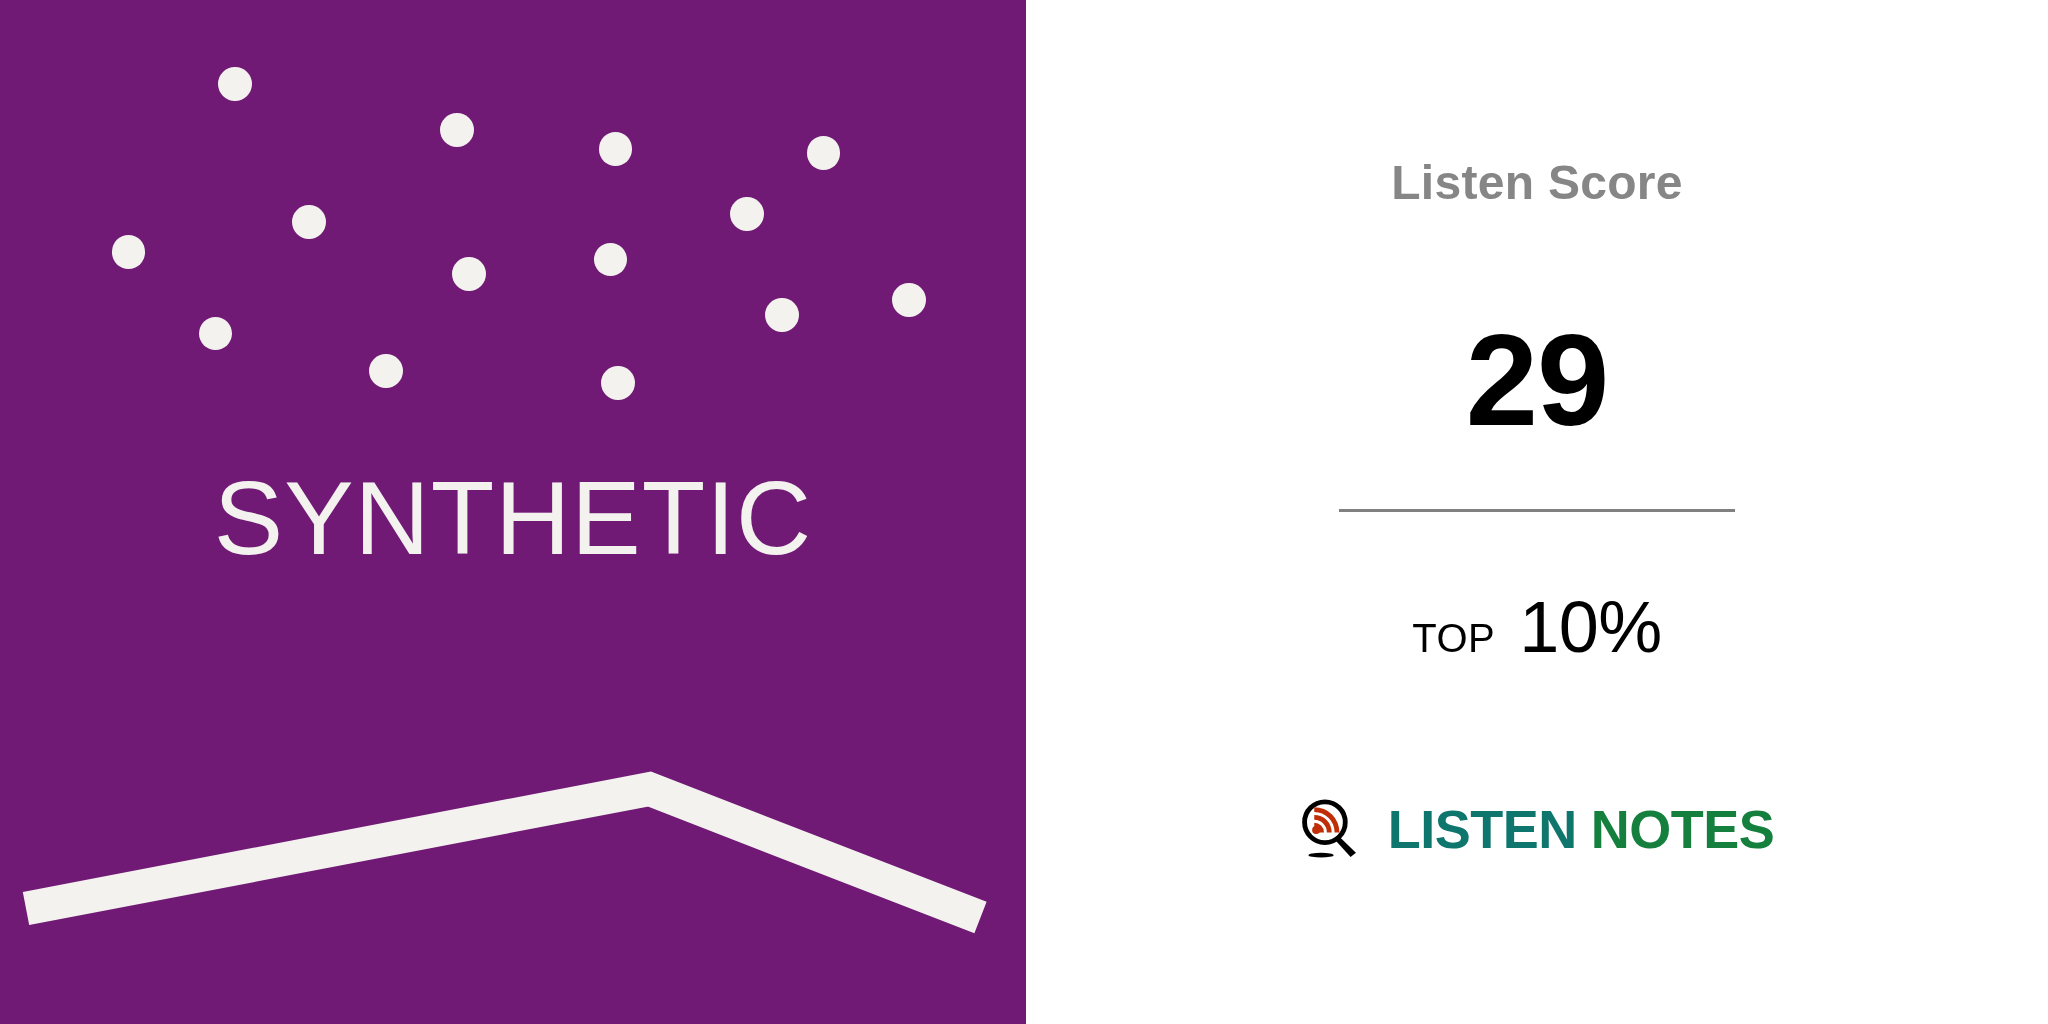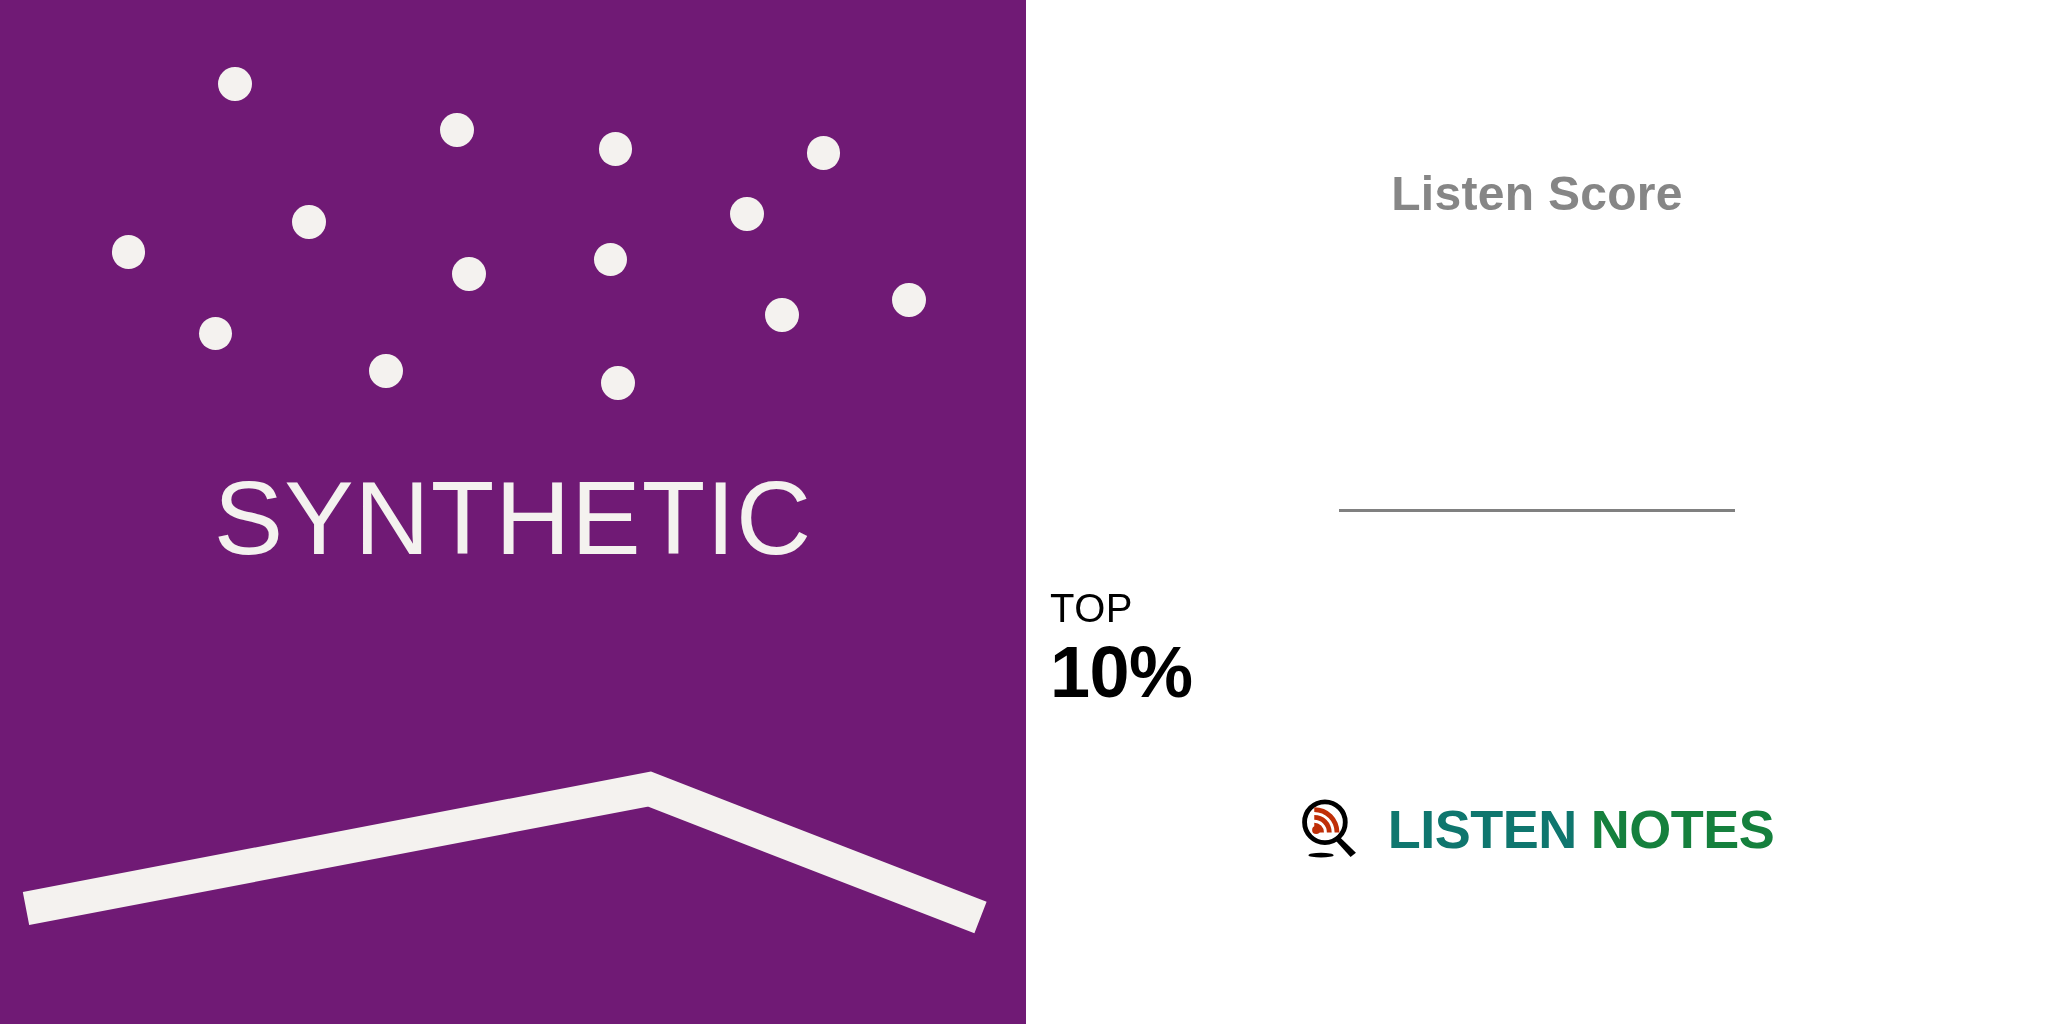--- a/index.html
+++ b/index.html
@@ -75,21 +75,21 @@
   
   .score-panel {
     position: relative;
     flex: 1 1 auto;
     height: 1024px;
     background: #ffffff;
   }
 
   .score-label {
     position: absolute;
-    top: 166px;
+    top: 155px;
     left: 0;
     width: 100%;
     text-align: center;
     color: #868686;
     font-size: 48px;
     font-weight: bold;
     letter-spacing: 0.3px;
   }
 
   .score-value {
@@ -117,30 +117,29 @@
 
   .rank-row {
     position: absolute;
     top: 586px;
     left: 0;
     width: 100%;
     display: flex;
     align-items: baseline;
     justify-content: center;
     color: #000000;
-    flex-direction: column;
   }
   .rank-top {
     font-size: 40px;
     font-weight: 400;
     letter-spacing: 0.5px;
   }
   .rank-pct {
     font-size: 72px;
-    font-weight: 700;
+    font-weight: 400;
     margin-left: 24px;
     letter-spacing: -0.5px;
   }
 
   .brand {
     position: absolute;
     top: 798px;
     left: 50%;
     transform: translateX(-50%);
     display: flex;
@@ -193,20 +192,21 @@
 
     <svg class="chevron" viewBox="0 0 1026 1024">
       <polyline id="chevron-line" fill="none" stroke="#F4F2EF" stroke-width="33.767088607594935" stroke-linecap="butt" stroke-linejoin="miter" points="26.0,908.5 649.4,789.1 980.5,917.6"></polyline>
     </svg>
   </div>
 
   <div class="score-panel">
 
     <div class="score-label" style="color: rgb(134, 134, 134);">Listen Score</div>
 
+    <div class="score-value" style="color: rgb(0, 0, 0);">29</div>
 
     <div class="divider" style="background: rgb(128, 128, 128);"></div>
 
     <div class="rank-row">
       <span class="rank-top">TOP</span>
       <span class="rank-pct">10%</span>
     </div>
 
     <div class="brand">
       <svg class="brand-icon" viewBox="0 0 64 64">

